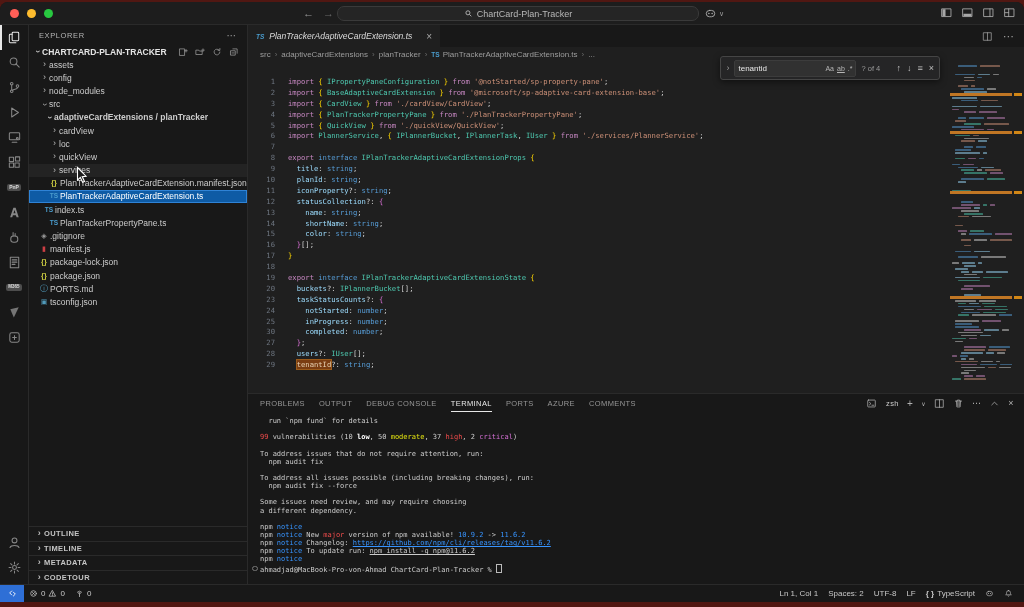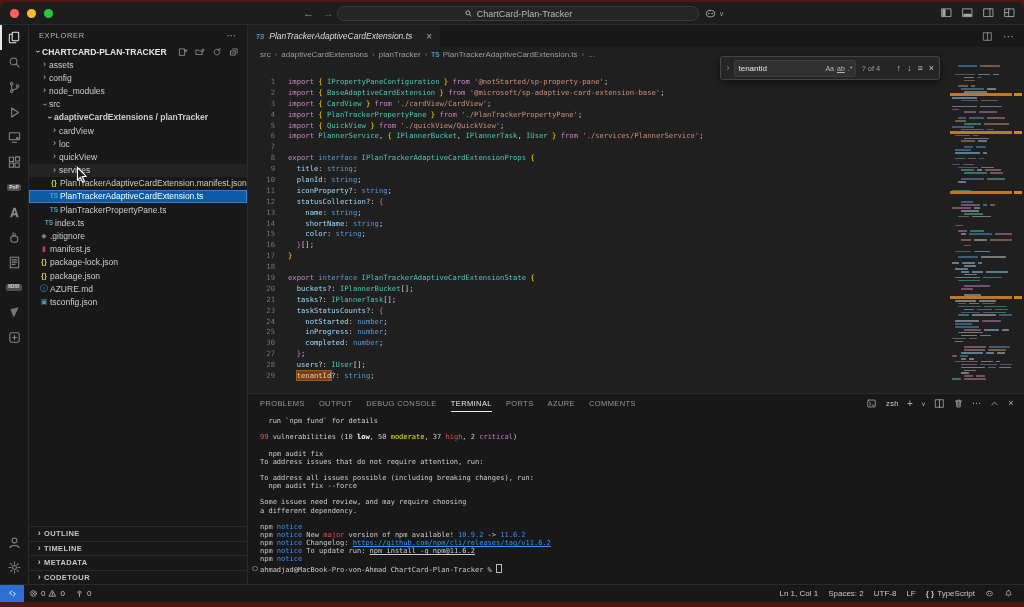--- a/index.html
+++ b/index.html
@@ -345,32 +345,32 @@
               <span style="color:#cbcb41;font-weight:bold;font-size:7.5px">{}</span>
             </span>
             <span class="lab">PlanTrackerAdaptiveCardExtension.manifest.json</span>
           </div>
           <div class="tree-row selected" title="PlanTrackerAdaptiveCardExtension.ts" style="padding-left: 19px;">
             <span class="fi">
               <span class="ts-badge">TS</span>
             </span>
             <span class="lab">PlanTrackerAdaptiveCardExtension.ts</span>
           </div>
+          <div class="tree-row" title="index.ts" style="padding-left: 14px;">
+            <span class="fi">
+              <span class="ts-badge">TS</span>
+            </span>
+            <span class="lab">index.ts</span>
+          </div>
           <div class="tree-row" title="PlanTrackerPropertyPane.ts" style="padding-left: 19px;">
             <span class="fi">
               <span class="ts-badge">TS</span>
             </span>
             <span class="lab">PlanTrackerPropertyPane.ts</span>
           </div>
-          <div class="tree-row" title="index.ts" style="padding-left: 14px;">
-            <span class="fi">
-              <span class="ts-badge">TS</span>
-            </span>
-            <span class="lab">index.ts</span>
-          </div>
           <div class="tree-row" title=".gitignore" style="padding-left: 9px;">
             <span class="fi">
               <span style="color:#9a9a9a;font-size:7px">◈</span>
             </span>
             <span class="lab">.gitignore</span>
           </div>
           <div class="tree-row" title="gulpfile.js" style="padding-left: 9px;">
             <span class="fi">
               <span style="color:#cc3e44;font-size:7px">▮</span>
             </span>
@@ -385,21 +385,21 @@
           <div class="tree-row" title="package.json" style="padding-left: 9px;">
             <span class="fi">
               <span style="color:#cbcb41;font-weight:bold;font-size:7.5px">{}</span>
             </span>
             <span class="lab">package.json</span>
           </div>
           <div class="tree-row" title="README.md" style="padding-left: 9px;">
             <span class="fi">
               <span style="color:#519aba;font-size:8px">ⓘ</span>
             </span>
-            <span class="lab">AZURE.md</span>
+            <span class="lab">PORTS.md</span>
           </div>
           <div class="tree-row" title="tsconfig.json" style="padding-left: 9px;">
             <span class="fi">
               <span style="color:#519aba;font-size:7px">▣</span>
             </span>
             <span class="lab">tsconfig.json</span>
           </div>
         </div>
       <div id="sidebar-sections">
           <div class="sb-section">
@@ -554,24 +554,20 @@
               <span class="ln">18</span>
               <span class="lc"></span>
             </div>
             <div class="code-line">
               <span class="ln">19</span>
               <span class="lc"><span class="tk-kw">export </span><span class="tk-kb">interface </span><span class="tk-ty">IPlanTrackerAdaptiveCardExtensionState </span><span class="tk-b1">{</span></span>
             </div>
             <div class="code-line">
               <span class="ln">20</span>
               <span class="lc"><span class="tk-vr">  buckets</span><span class="tk-pc">?: </span><span class="tk-ty">IPlannerBucket</span><span class="tk-pc">[];</span></span>
-            </div>
-            <div class="code-line">
-              <span class="ln">21</span>
-              <span class="lc"><span class="tk-vr">  tasks</span><span class="tk-pc">?: </span><span class="tk-ty">IPlannerTask</span><span class="tk-pc">[];</span></span>
             </div>
             <div class="code-line">
               <span class="ln">23</span>
               <span class="lc"><span class="tk-vr">  taskStatusCounts</span><span class="tk-pc">?: </span><span class="tk-b2">{</span></span>
             </div>
             <div class="code-line">
               <span class="ln">24</span>
               <span class="lc"><span class="tk-vr">    notStarted</span><span class="tk-pc">: </span><span class="tk-kb">number</span><span class="tk-pc">;</span></span>
             </div>
             <div class="code-line">
@@ -800,22 +796,22 @@
               </span>
               <span>×</span>
             </span>
           </div>
         <div style="position:absolute;right:0;width:0"></div>
         <div id="terminal">
             <div class="term-line"><span class="tm-d">  run `npm fund` for details</span></div>
             <div class="term-line"></div>
             <div class="term-line"><span class="tm-r">99</span><span class="tm-d"> vulnerabilities (10 </span><span class="tm-w">low</span><span class="tm-d">, 50 </span><span class="tm-y">moderate</span><span class="tm-d">, 37 </span><span class="tm-r">high</span><span class="tm-d">, 2 </span><span class="tm-m">critical</span><span class="tm-d">)</span></div>
             <div class="term-line"></div>
+            <div class="term-line"><span class="tm-d">To address issues that do not require attention, run:</span></div>
             <div class="term-line"><span class="tm-d">  npm audit fix</span></div>
-            <div class="term-line"><span class="tm-d">To address issues that do not require attention, run:</span></div>
             <div class="term-line"></div>
             <div class="term-line"><span class="tm-d">To address all issues possible (including breaking changes), run:</span></div>
             <div class="term-line"><span class="tm-d">  npm audit fix --force</span></div>
             <div class="term-line"></div>
             <div class="term-line"><span class="tm-d">Some issues need review, and may require choosing</span></div>
             <div class="term-line"><span class="tm-d">a different dependency.</span></div>
             <div class="term-line"></div>
             <div class="term-line"><span class="tm-d">npm </span><span class="tm-b">notice</span></div>
             <div class="term-line"><span class="tm-d">npm </span><span class="tm-b">notice</span><span class="tm-d"> New </span><span class="tm-r">major</span><span class="tm-d"> version of npm available! </span><span class="tm-b">10.9.2</span><span class="tm-d"> -&gt; </span><span class="tm-b">11.6.2</span></div>
             <div class="term-line"><span class="tm-d">npm </span><span class="tm-b">notice</span><span class="tm-d"> Changelog: </span><span class="tm-bu">https://github.com/npm/cli/releases/tag/v11.6.2</span></div>

